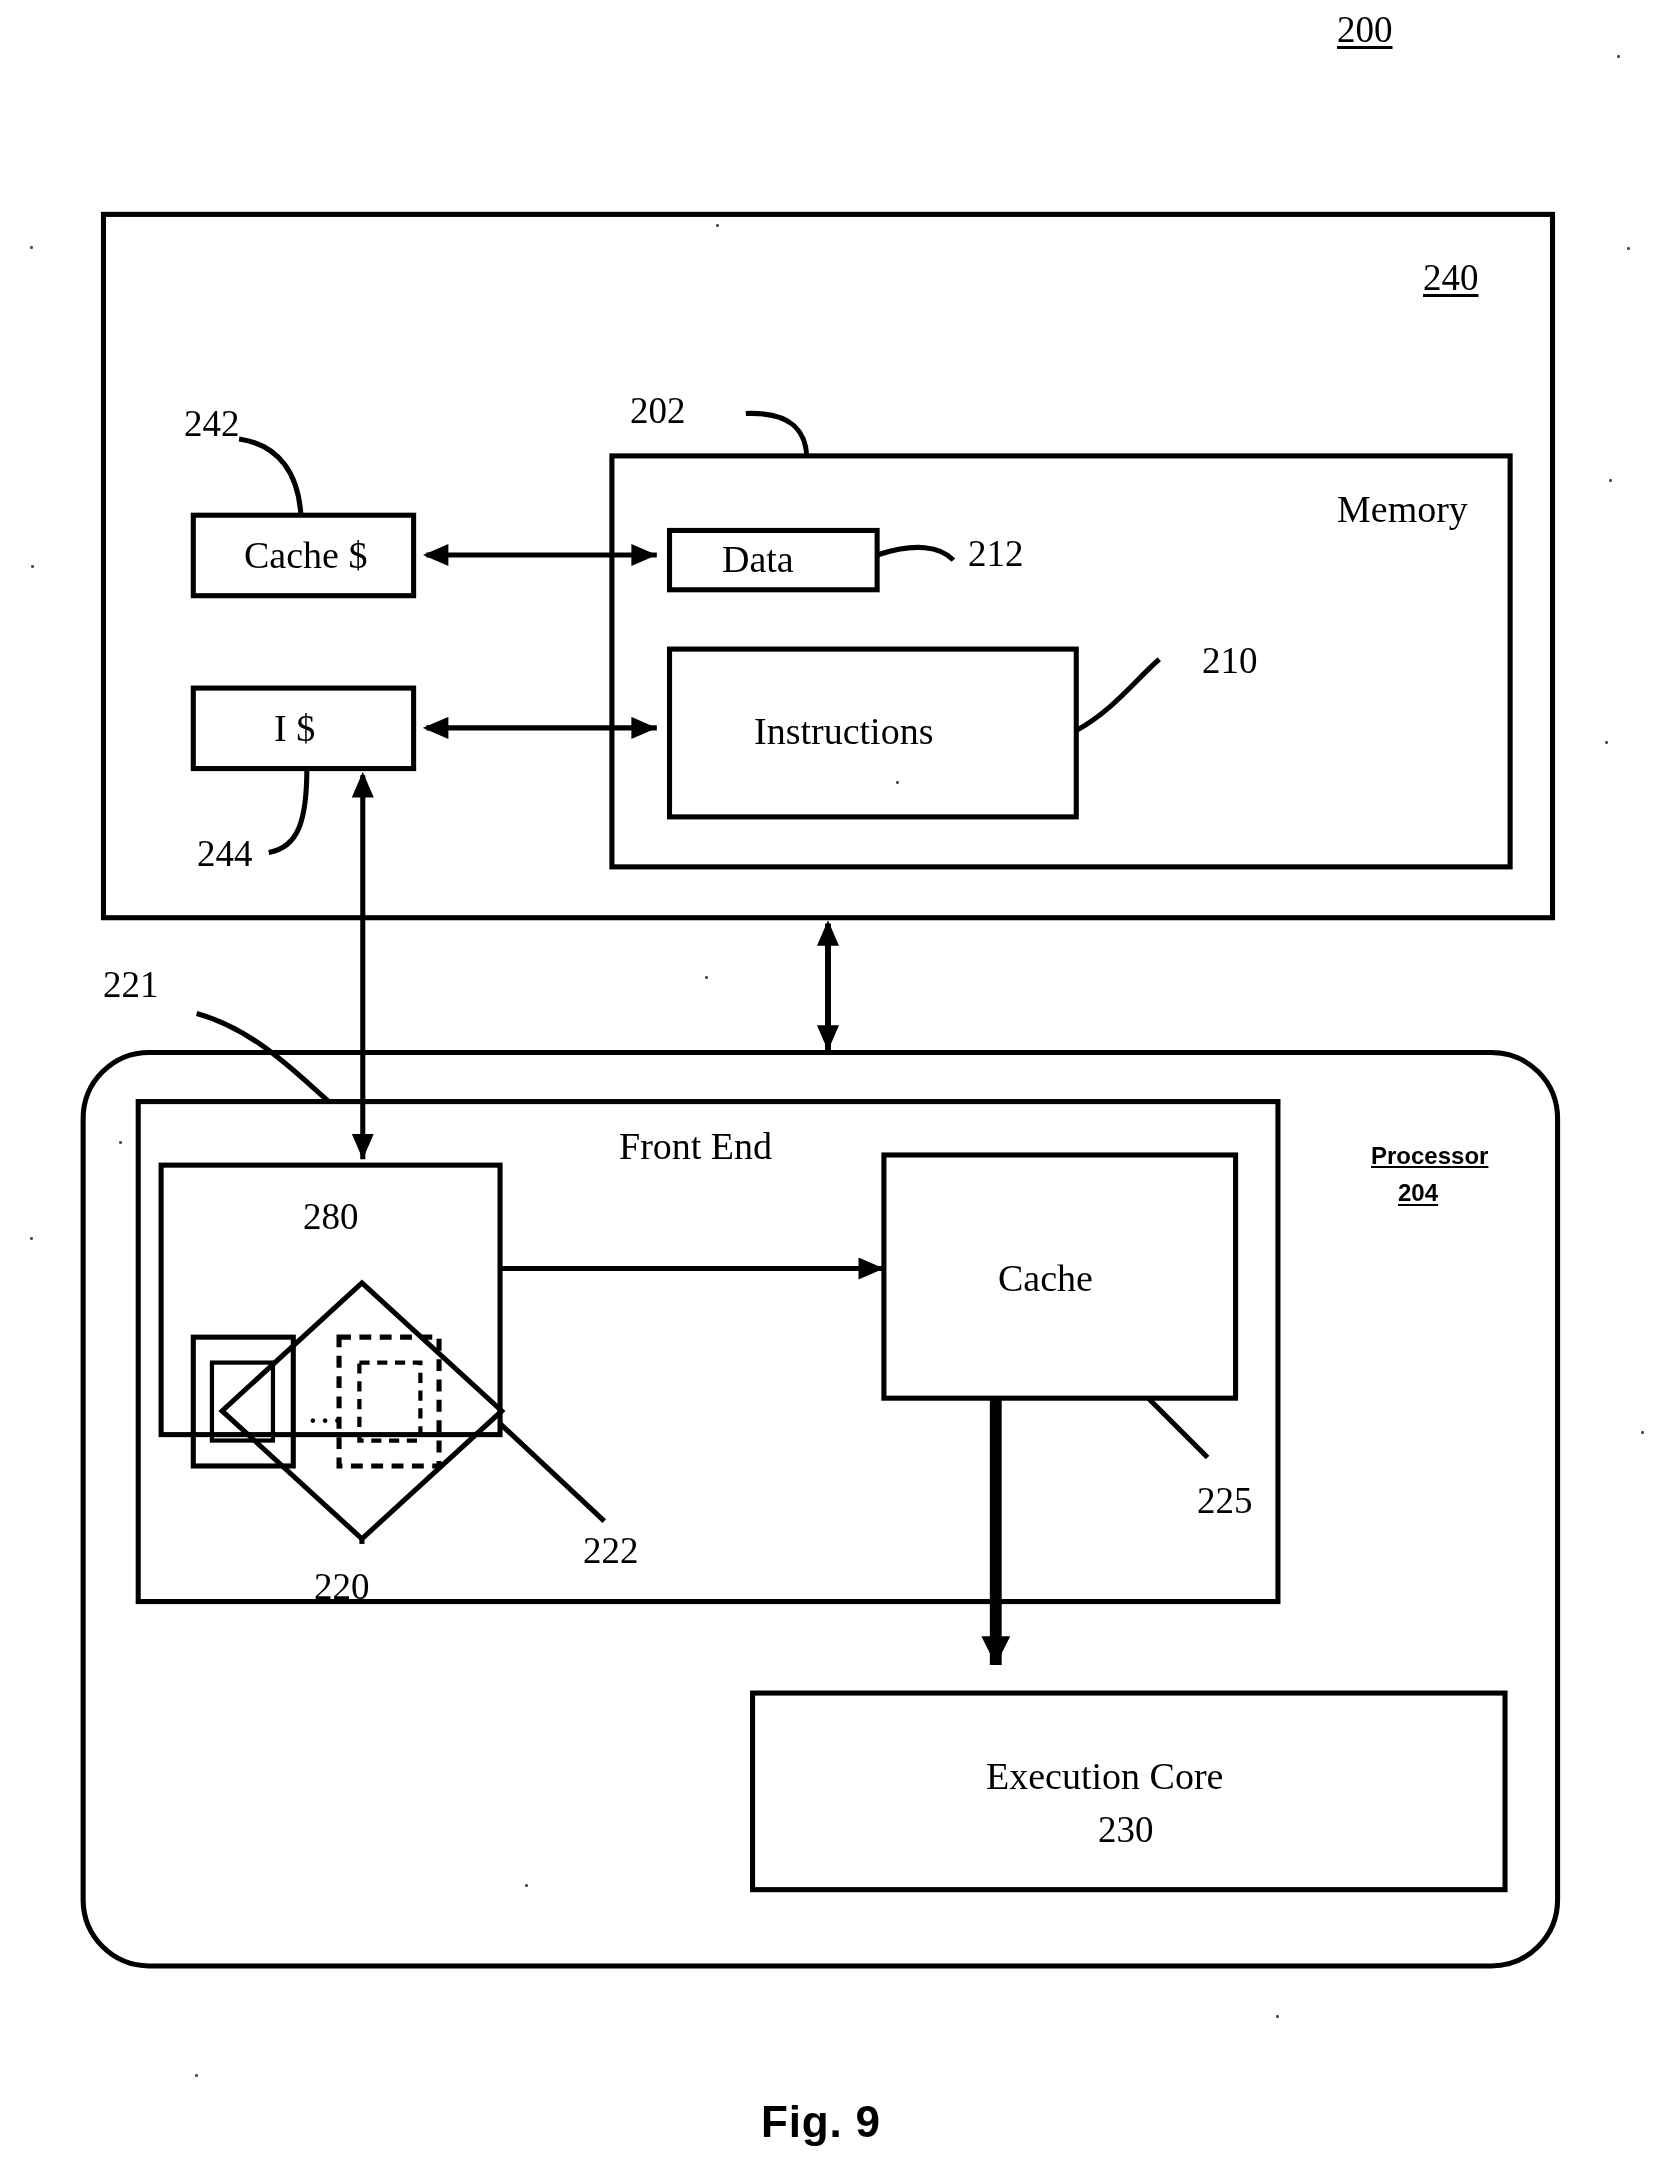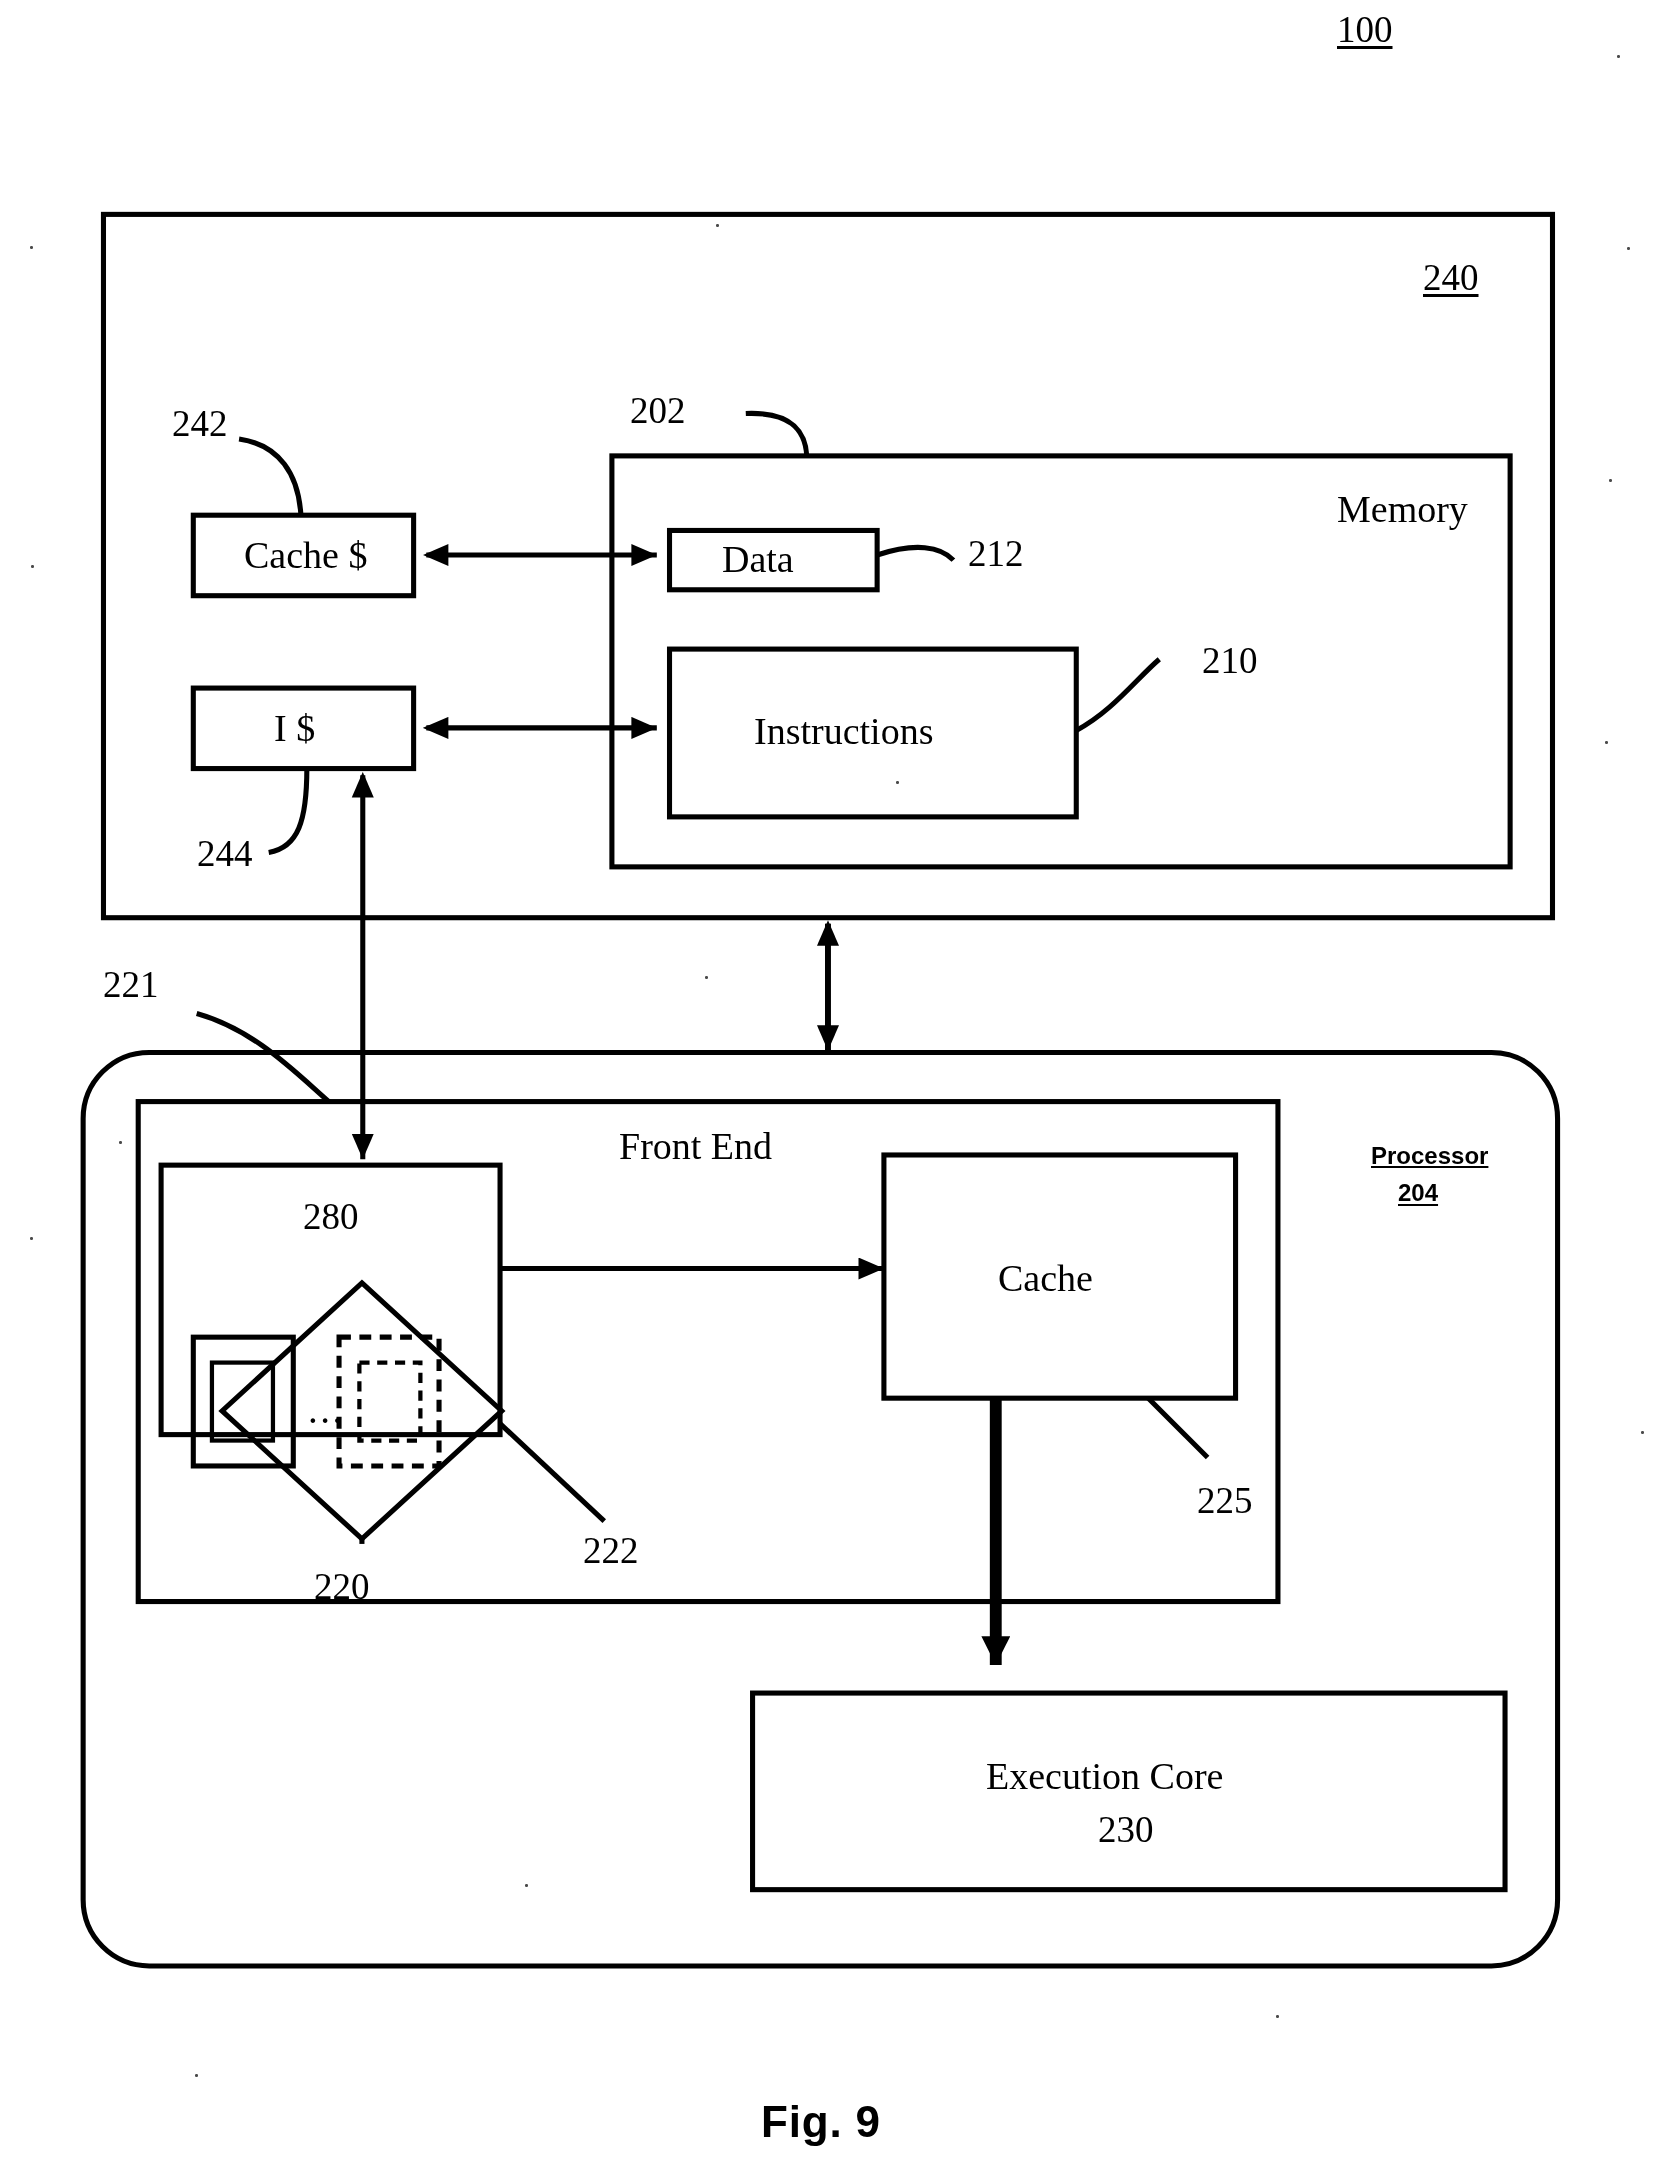--- a/index.html
+++ b/index.html
@@ -158,25 +158,25 @@
     <line x1="1175" y1="1650" x2="1175" y2="1965" stroke="#000" stroke-width="14" marker-end="url(#arrowHeavy)"></line>
 
     <rect x="888" y="1998" width="888" height="232" fill="none" stroke="#000" stroke-width="6"></rect>
 
     <line x1="428" y1="915" x2="428" y2="1368" stroke="#000" stroke-width="6" marker-start="url(#arrowBigStart)" marker-end="url(#arrowBig)"></line>
 
     <path d="M 232 1196 C 300 1215 348 1265 388 1300" fill="none" stroke="#000" stroke-width="6"></path>
 
   </svg>
 
-  <div class="lbl lbl-num-ul" style="left:1337px; top:11px;">100</div>
+  <div class="lbl lbl-num-ul" style="left:1337px; top:11px;">200</div>
 
   <div class="lbl lbl-num-ul" style="left:1387px; top:259px;margin-left:36px;">240</div>
 
-  <div class="lbl lbl-num" style="left:172px; top:405px;">242</div>
+  <div class="lbl lbl-num" style="left:184px; top:405px;">242</div>
 
   <div class="lbl lbl-box" style="left:244px; top:536px;">Cache $</div>
 
   <div class="lbl lbl-num" style="left:185px; top:835px;margin-left:12px;">244</div>
 
   <div class="lbl lbl-box" style="left:274px; top:709px;">I $</div>
 
   <div class="lbl lbl-num" style="left:630px; top:392px;">202</div>
 
   <div class="lbl lbl-box" style="left:1337px; top:490px;">Memory</div>

